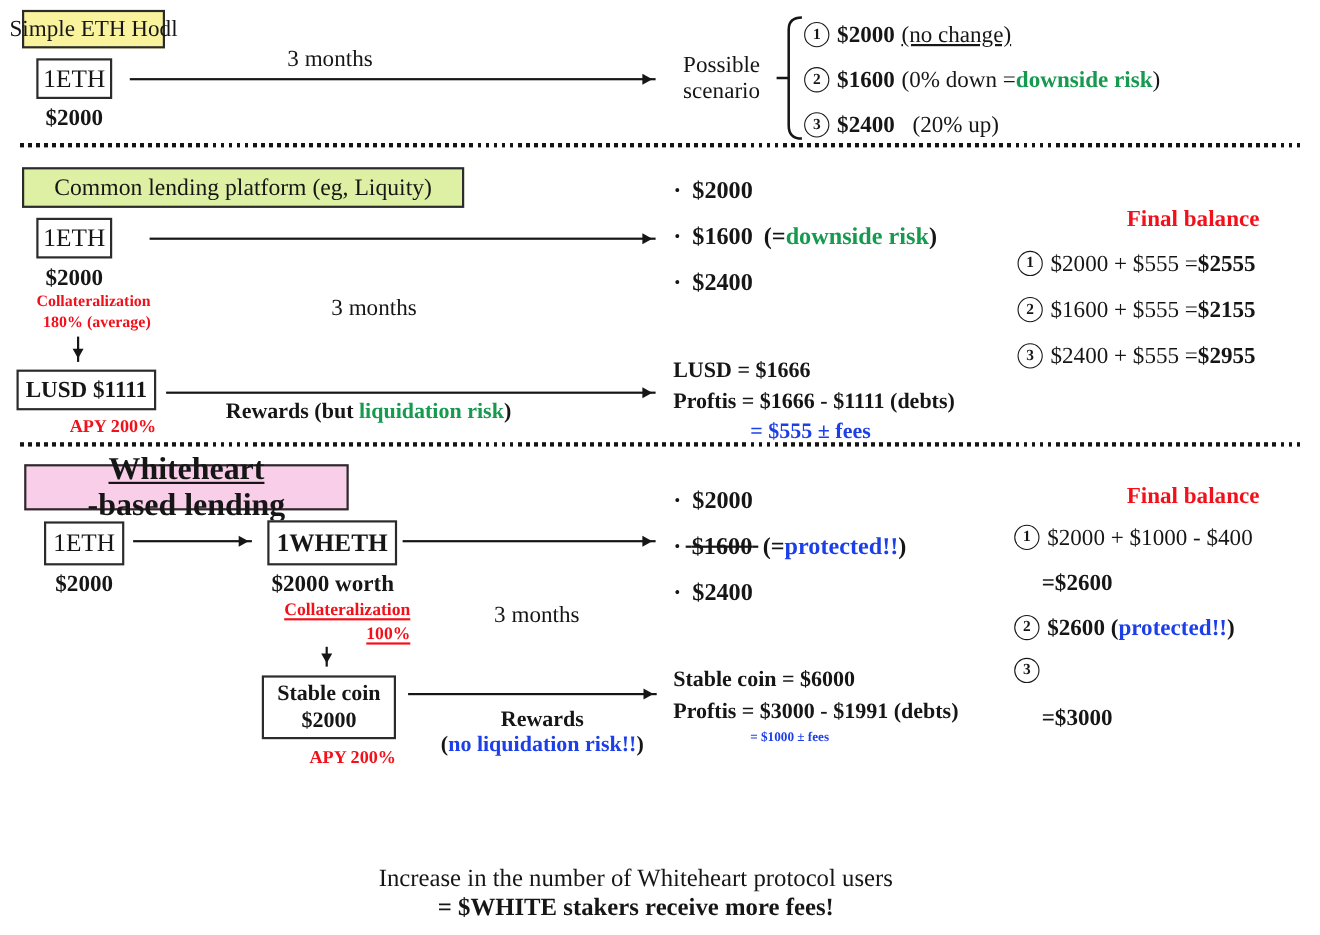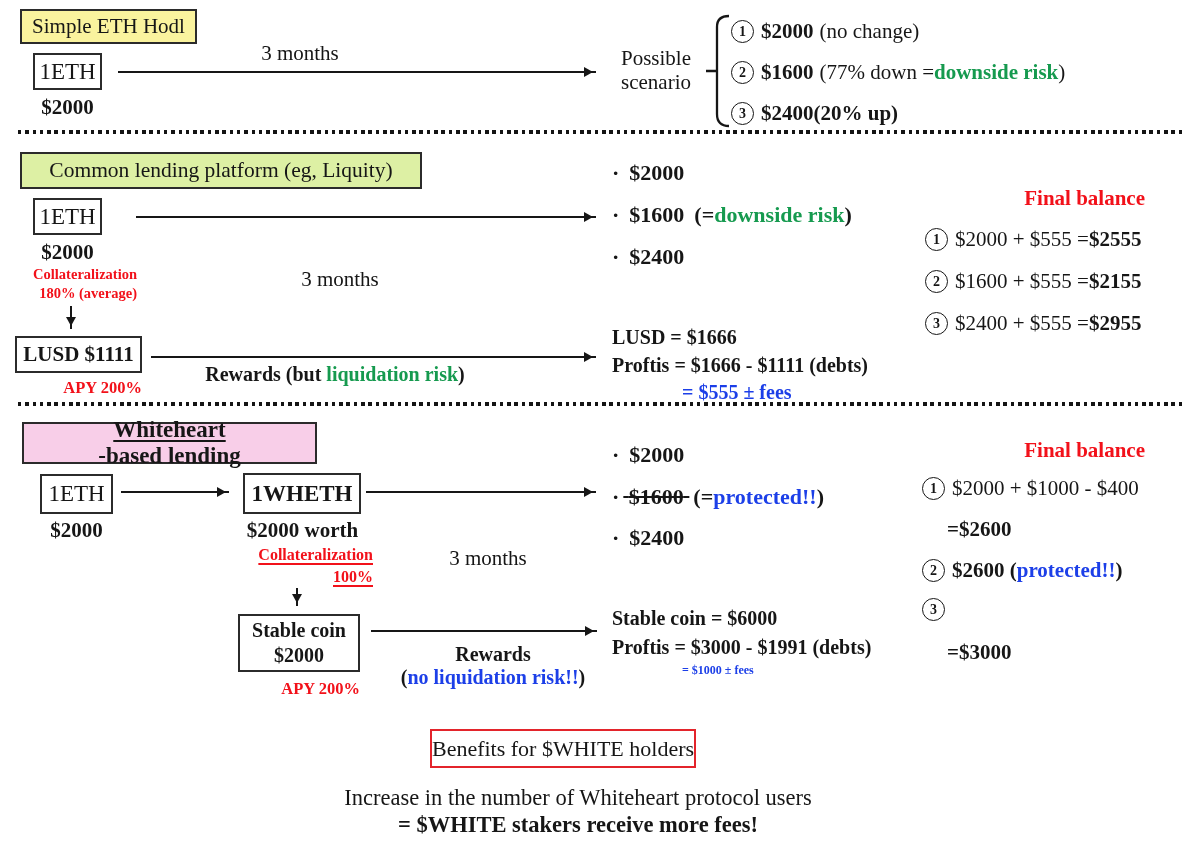--- a/index.html
+++ b/index.html
@@ -32,53 +32,53 @@
   .circ{display:inline-flex;width:21px;height:21px;border:1.9px solid #161616;border-radius:50%;
         align-items:center;justify-content:center;font-size:14px;font-weight:bold;margin-right:7px;
         flex:none;line-height:1;}
   .gap{margin-left:10px;}
 </style>
 </head>
 <body>
 
 <div class="page">
 
-  <div class="box tag-yellow" style="left:20px;top:9px;width:177px;height:35px;font-size:21px;">Simple ETH Hodl</div>
+  <div class="box tag-yellow" style="left:20px;top:9px;width:130px;height:35px;font-size:21px;">Simple ETH Hodl</div>
 
   <div class="box" style="left:33px;top:53px;width:69px;height:37px;font-size:23px;">1ETH</div>
   <div class="abs ctr b" style="left:20px;top:95px;width:95px;font-size:21px;">$2000</div>
 
   <div class="ah" style="left:118px;top:71px;width:478px;"></div>
   <div class="abs ctr" style="left:230px;top:41px;width:140px;font-size:21px;">3 months</div>
 
   <div class="abs ctr" style="left:608px;top:46px;width:96px;font-size:21px;line-height:24px;">
     <div>Possible</div>
     <div>scenario</div>
   </div>
 
   <svg class="abs" style="left:705px;top:14px;" width="26" height="114" viewBox="0 0 26 114">
     <path d="M24 2 Q12 2 12 13 L12 100 Q12 112 24 112 M12 57 L1 57" fill="none" stroke="#161616" stroke-width="2.3"></path>
   </svg>
 
   <div class="srow" style="left:731px;top:19px;font-size:21px;">
     <span class="circ">1</span>
     <span class="b">$2000</span>
-    <span style="margin-left:6px;">(no change)</span>
+    <span style="margin-left:6px;text-decoration:underline;">(no change)</span>
   </div>
   <div class="srow" style="left:731px;top:60px;font-size:21px;">
     <span class="circ">2</span>
     <span class="b">$1600</span>
-    <span style="margin-left:6px;">(77% down = </span>
+    <span style="margin-left:6px;">(0% down = </span>
     <span class="b green">downside risk</span>
     <span> )</span>
   </div>
   <div class="srow" style="left:731px;top:101px;font-size:21px;">
     <span class="circ">3</span>
     <span class="b">$2400</span>
-    <span style="margin-left:0;font-weight:bold;">(20% up)</span>
+    <span style="margin-left:16px;">(20% up)</span>
   </div>
 
   <div class="dots" style="left:18px;top:130px;width:1168px;"></div>
 
   <div class="box tag-green" style="left:20px;top:152px;width:402px;height:37px;font-size:21.5px;">Common lending platform (eg, Liquity)</div>
 
   <div class="box" style="left:33px;top:198px;width:69px;height:37px;font-size:23px;">1ETH</div>
   <div class="abs ctr b" style="left:20px;top:240px;width:95px;font-size:21px;">$2000</div>
 
   <div class="abs ctr b red" style="left:5px;top:265px;width:132px;font-size:14.5px;line-height:19px;">
@@ -130,21 +130,21 @@
     <span class="b">$2155</span>
   </div>
   <div class="srow" style="left:925px;top:311px;font-size:21px;">
     <span class="circ">3</span>
     <span>$2400 + $555 = </span>
     <span class="b">$2955</span>
   </div>
 
   <div class="dots" style="left:18px;top:402px;width:1168px;"></div>
 
-  <div class="box tag-pink b" style="left:22px;top:422px;width:295px;height:42px;font-size:23px;">
+  <div class="box tag-pink b" style="left:22px;top:422px;width:295px;height:42px;font-size:29px;">
     <span class="u">Whiteheart</span>
       <span>-based lending</span>
   </div>
 
   <div class="box" style="left:40px;top:474px;width:73px;height:40px;font-size:23px;">1ETH</div>
   <div class="abs ctr b" style="left:30px;top:518px;width:93px;font-size:21px;">$2000</div>
 
   <div class="ah" style="left:121px;top:491px;width:108px;"></div>
 
   <div class="box b" style="left:243px;top:473px;width:118px;height:41px;font-size:23px;">1WHETH</div>
@@ -206,17 +206,16 @@
     <span>)</span>
   </div>
   <div class="srow" style="left:922px;top:598px;font-size:21px;">
     <span class="circ">3</span>
   </div>
   <div class="srow b" style="left:947px;top:640px;font-size:21px;">
     <span>= </span>
     <span>$3000</span>
   </div>
 
-  <div class="box" style="left:430px;top:729px;width:266px;height:39px;font-size:22px;border:2.4px solid var(--footer_border,#e3242b);">Benefits for $WHITE holders</div>
   <div class="abs ctr b" style="left:278px;top:812px;width:600px;font-size:22.5px;">=  $WHITE stakers receive more fees!</div>
   <div class="abs ctr" style="left:278px;top:785px;width:600px;font-size:22.5px;">Increase in the number of Whiteheart protocol users</div>
 
 </div>
 
 </body></html>

